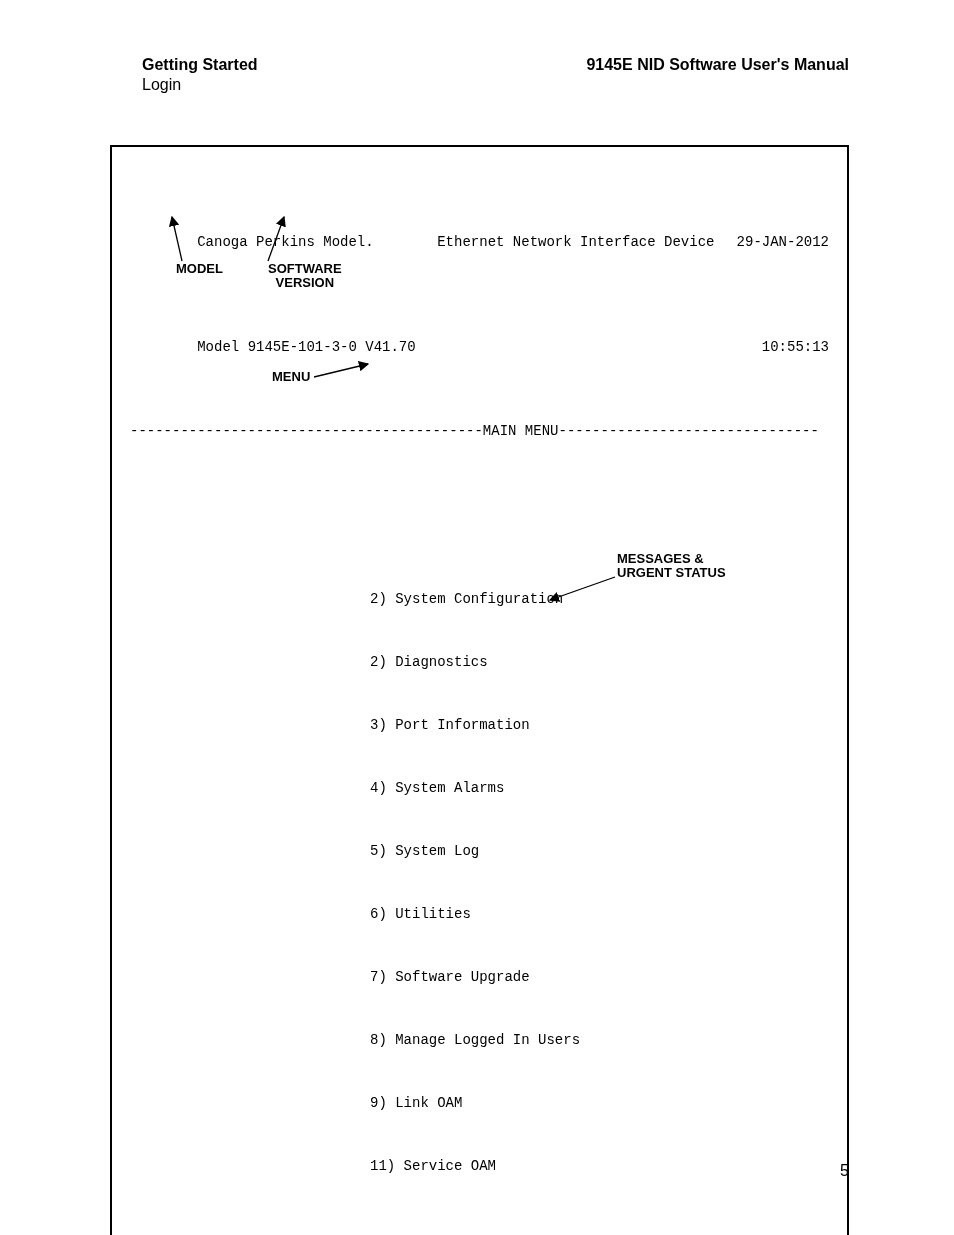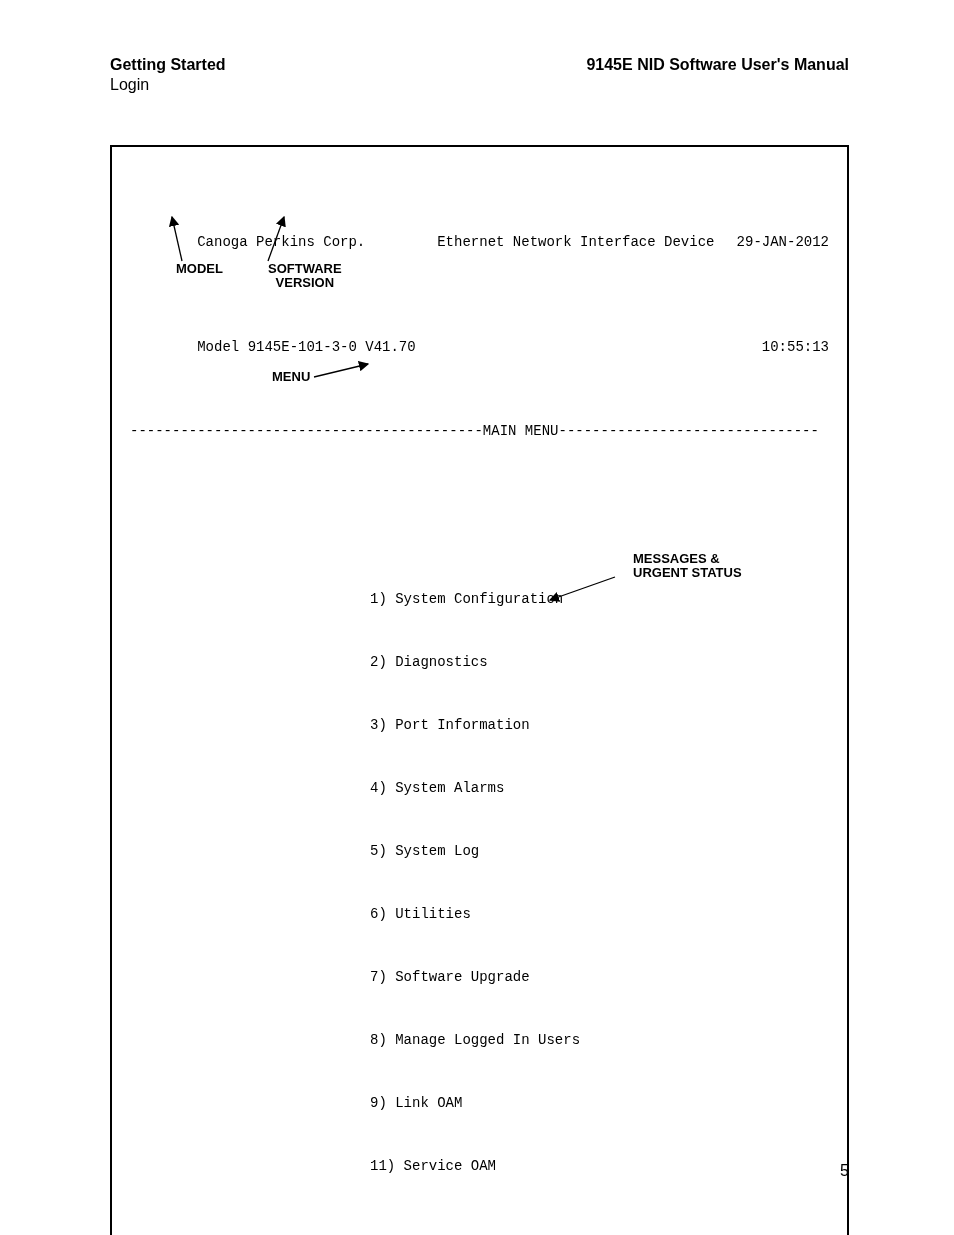--- a/index.html
+++ b/index.html
@@ -14,21 +14,21 @@
     position: relative;
     box-sizing: border-box;
     padding: 55px 105px 0 110px;
   }
   .header {
     display: flex;
     justify-content: space-between;
     font-size: 16px;
     line-height: 1.25;
   }
-  .header .left { text-align: left; }
+  .header .left { text-align: left; margin-left: 32px; }
   .header .right { text-align: left; margin-left: 17px; }
   .header .left .sub { font-weight: normal; }
   .bold { font-weight: bold; }
 
   .terminal-wrap {
     margin-top: 50px;
     position: relative;
   }
   .terminal {
     border: 2px solid #000;
@@ -82,29 +82,29 @@
       <div class="sub">Login</div>
     </div>
     <div class="right">
       <div class="bold">9145E NID Software User's Manual</div>
     </div>
   </div>
 
   <div class="terminal-wrap">
     <div class="terminal">
       <div class="clearfix">
-        <span class="term-col1">Canoga Perkins Corp.</span><span class="term-col2">Ethernet Network Interface Device</span><span class="term-col3">29-JAN-2012</span>
+        <span class="term-col1">Canoga Perkins Model.</span><span class="term-col2">Ethernet Network Interface Device</span><span class="term-col3">29-JAN-2012</span>
       </div>
       <div class="clearfix">
         <span class="term-col1">Model 9145E-101-3-0 V41.70</span><span class="term-col3">10:55:13</span>
       </div>
       <div class="dashline">------------------------------------------<span>MAIN MENU</span>-------------------------------</div>
       <div>&nbsp;</div>
       <div class="term-menu-rows">
-        <span class="row"><span class="term-col1"> </span><span>1) System Configuration</span></span>
+        <span class="row"><span class="term-col1"> </span><span>2) System Configuration</span></span>
         <span class="row"><span class="term-col1"> </span><span>2) Diagnostics</span></span>
         <span class="row"><span class="term-col1"> </span><span>3) Port Information</span></span>
         <span class="row"><span class="term-col1"> </span><span>4) System Alarms</span></span>
         <span class="row"><span class="term-col1"> </span><span>5) System Log</span></span>
         <span class="row"><span class="term-col1"> </span><span>6) Utilities</span></span>
         <span class="row"><span class="term-col1"> </span><span>7) Software Upgrade</span></span>
         <span class="row"><span class="term-col1"> </span><span>8) Manage Logged In Users</span></span>
         <span class="row"><span class="term-col1"> </span><span>9) Link OAM</span></span>
         <span class="row"><span class="term-col1"> </span><span>11) Service OAM</span></span>
         
@@ -117,21 +117,21 @@
       
       
     </div>
 
     <div class="callout" style="left:66px; top:117px;">MODEL</div>
     <div class="callout" style="left:122px; top:117px;margin-left:36px;">
       <span>SOFTWARE</span><br>
       <span>VERSION</span>
     </div>
     <div class="callout" style="left:162px; top:225px;">MENU</div>
-    <div class="callout" style="left:523px; top:407px; text-align:left;">
+    <div class="callout" style="left:507px; top:407px; text-align:left;">
       <span>MESSAGES &amp;</span><br>
       <span>URGENT STATUS</span>
     </div>
 
     <svg class="annot" width="740" height="500">
       <defs>
         <marker id="ah" markerWidth="8" markerHeight="8" refX="7" refY="4" orient="auto">
           <polygon points="0,0 8,4 0,8" fill="#000"></polygon>
         </marker>
       </defs>

